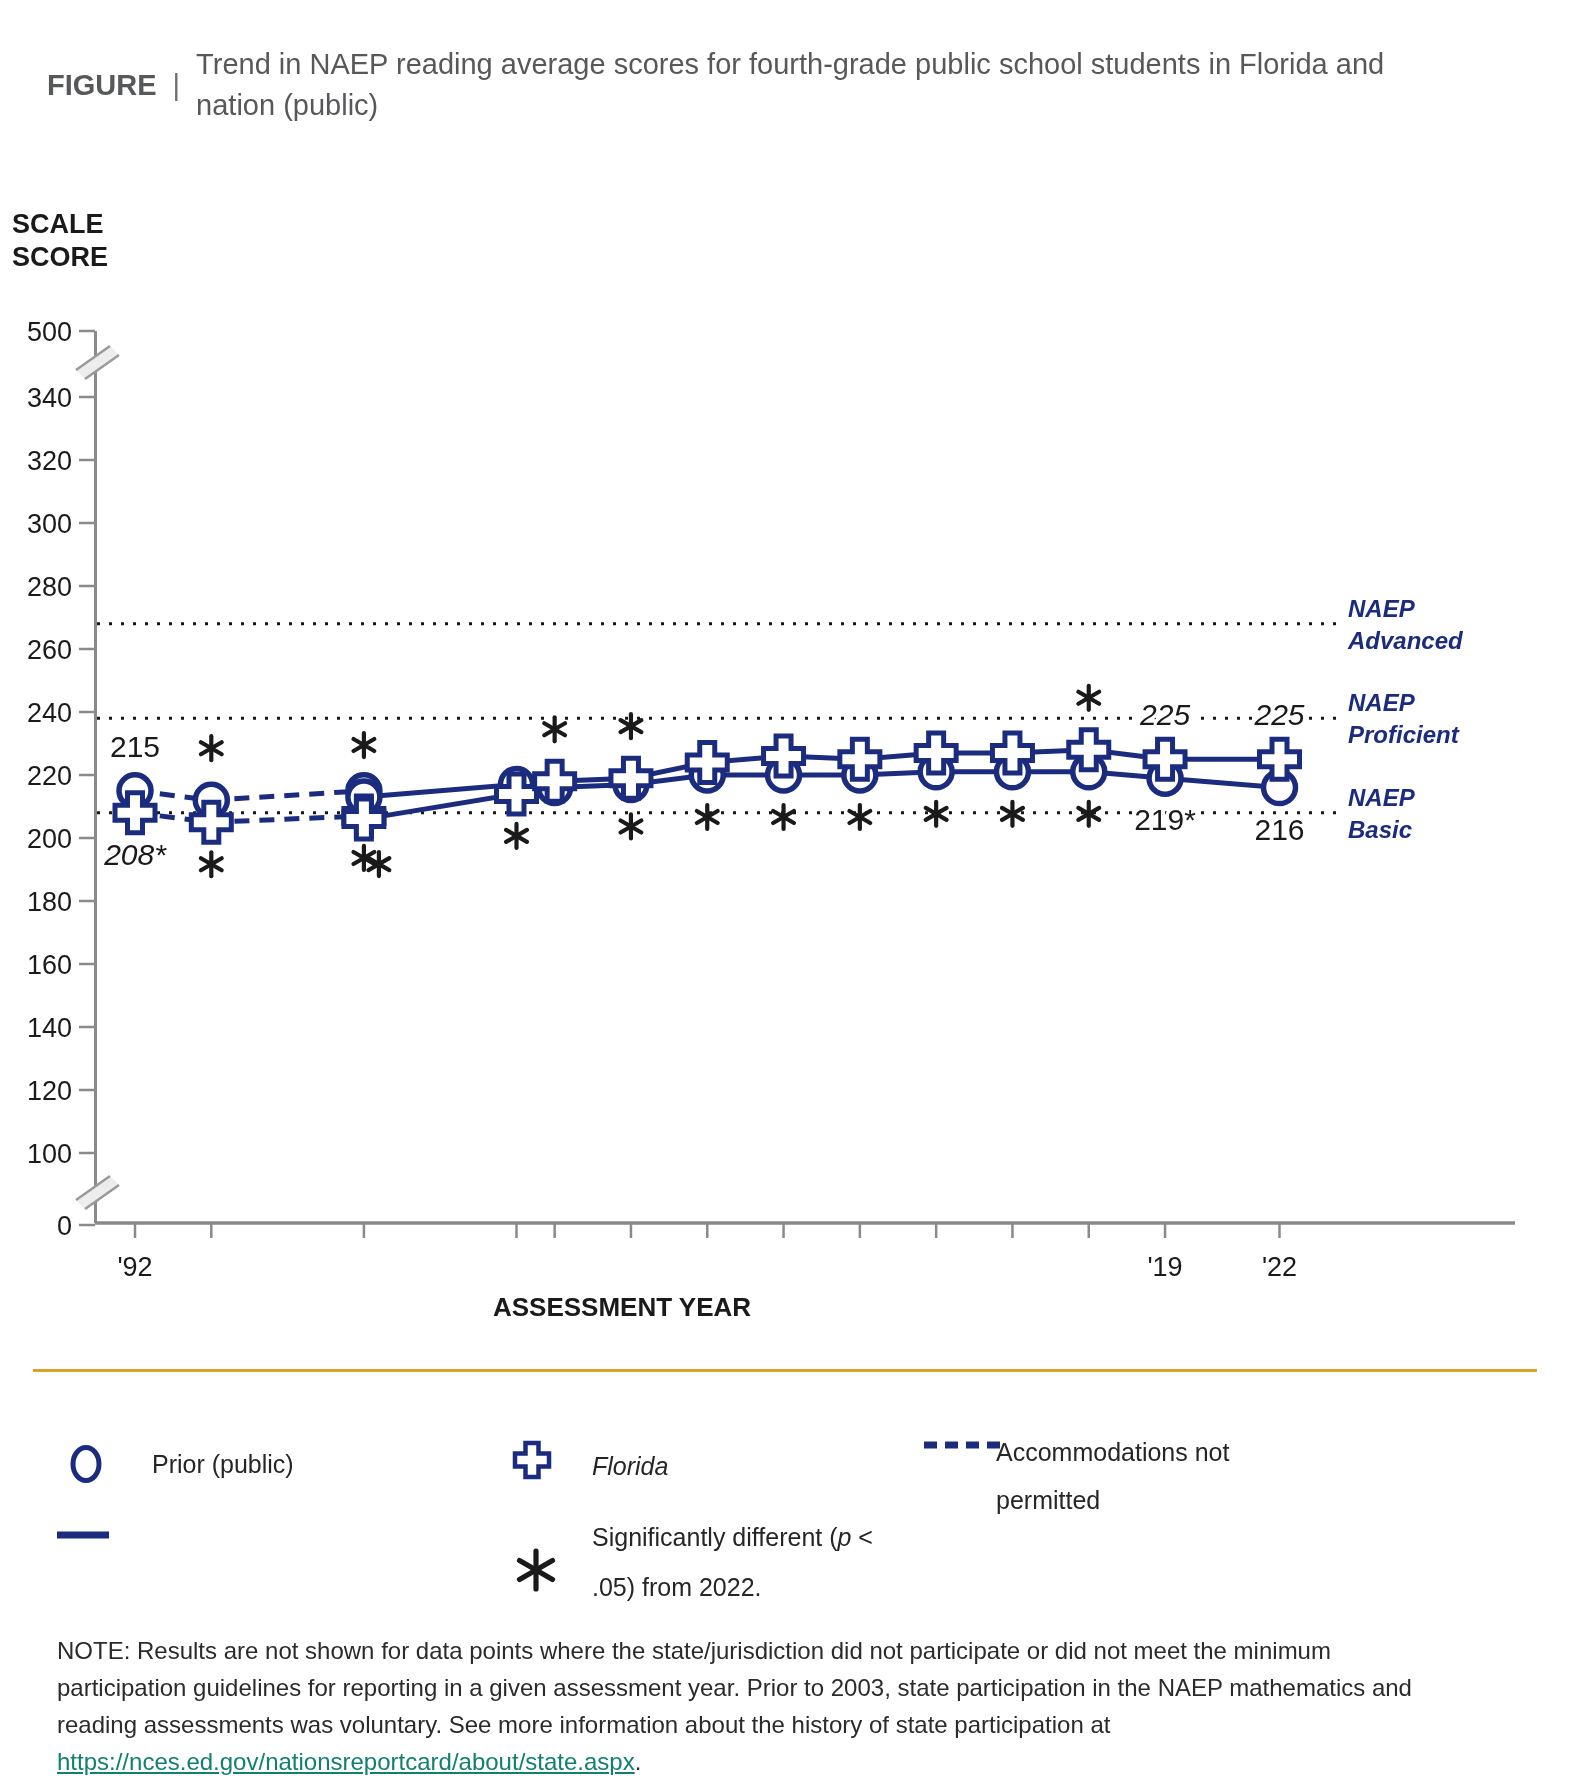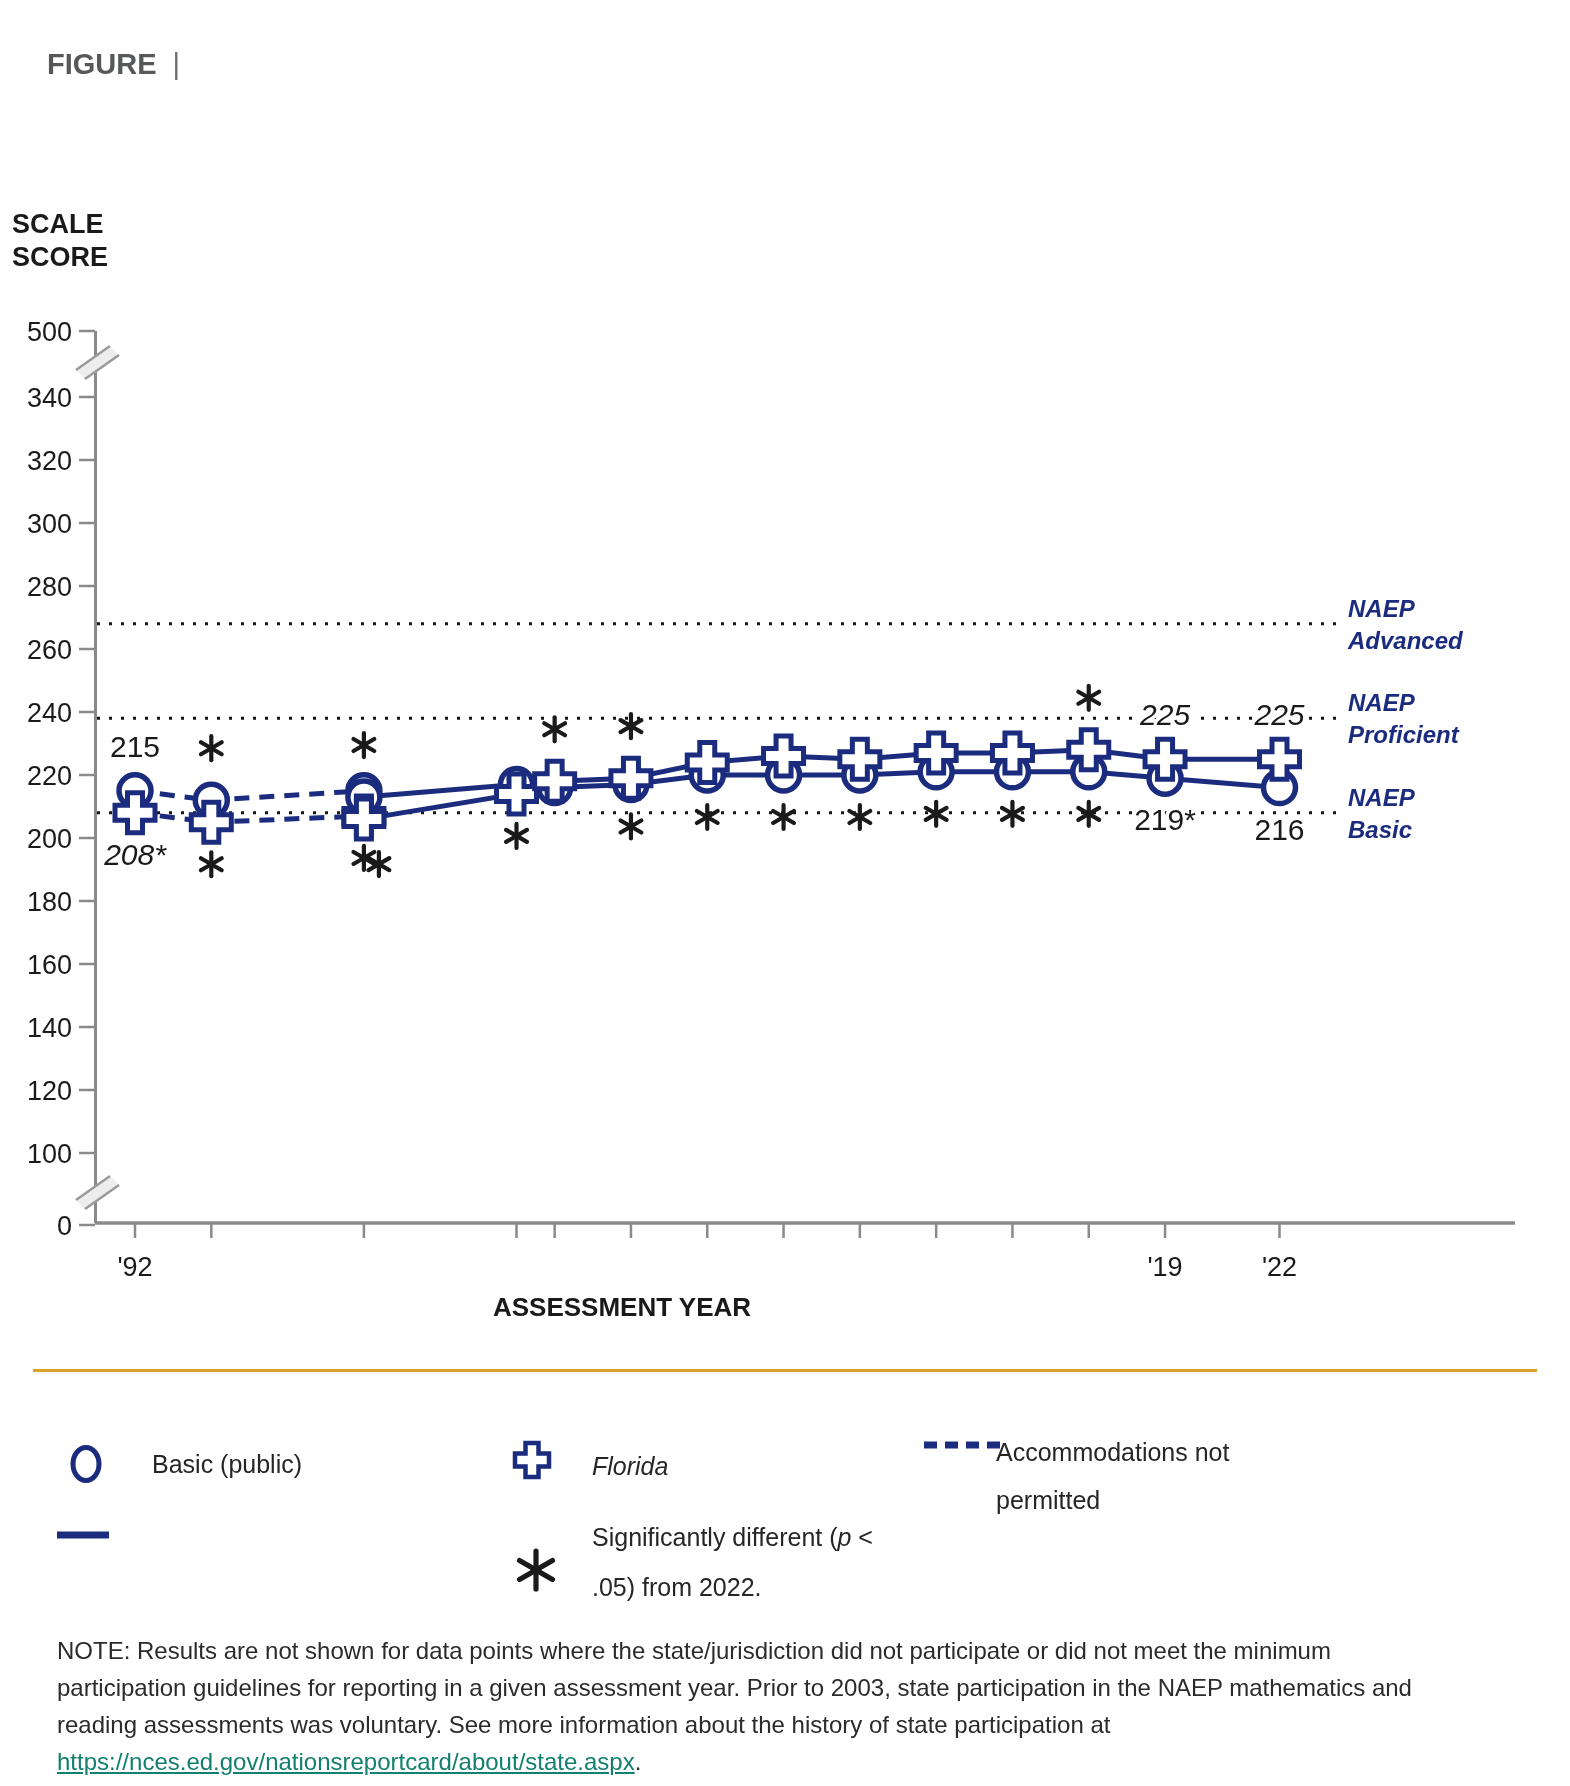--- a/index.html
+++ b/index.html
@@ -242,28 +242,29 @@
         <text x="1165.05" y="725.25" fill="#1a1a1a" font-family="&quot;Liberation Sans&quot;,sans-serif" font-size="30" text-anchor="middle" font-style="italic" paint-order="stroke" stroke="#ffffff" stroke-width="7">225</text>
         <text x="1279.5" y="725.25" fill="#1a1a1a" font-family="&quot;Liberation Sans&quot;,sans-serif" font-size="30" text-anchor="middle" font-style="italic" paint-order="stroke" stroke="#ffffff" stroke-width="7">225</text>
         <text x="1165.05" y="830.15" fill="#1a1a1a" font-family="&quot;Liberation Sans&quot;,sans-serif" font-size="30" text-anchor="middle" font-style="normal" paint-order="stroke" stroke="#ffffff" stroke-width="7">219*</text>
         <text x="1279.5" y="839.6" fill="#1a1a1a" font-family="&quot;Liberation Sans&quot;,sans-serif" font-size="30" text-anchor="middle" font-style="normal" paint-order="stroke" stroke="#ffffff" stroke-width="7">216</text>
       </g>
     </svg>
 
   <div class="title-row">
     <span class="fig-label">FIGURE</span>
     <span class="pipe">|</span>
+    <div class="title-text">Trend in NAEP reading average scores for fourth-grade public school students in Florida and nation (public)</div>
   </div>
 
   <div class="gold-rule"></div>
 
   <svg class="legend-icon" style="left:64px;top:1440px" width="44" height="48">
     <ellipse cx="22" cy="24" rx="13" ry="16.5" fill="none" stroke="#1b2c7e" stroke-width="5"></ellipse>
   </svg>
-  <div class="legend-label" style="left:152px;top:1450px">Basic (public)</div>
+  <div class="legend-label" style="left:152px;top:1450px">Prior (public)</div>
 
   <svg class="legend-icon" style="left:510px;top:1438px" width="44" height="44">
     <path d="M15.5 5 h13 v10.5 h10.5 v13 h-10.5 v10.5 h-13 v-10.5 h-10.5 v-13 h10.5 z" fill="#fff" stroke="#1b2c7e" stroke-width="4.5"></path>
   </svg>
   <div class="legend-label" style="left:592px;top:1452px;font-style:italic">Florida</div>
 
   <svg class="legend-icon" style="left:922px;top:1438px" width="84" height="14">
     <line x1="2" y1="7" x2="82" y2="7" stroke="#1b2c7e" stroke-width="7" stroke-dasharray="13 8"></line>
   </svg>
   <div class="legend-label" style="left:996px;top:1428px;width:290px;line-height:48px">Accommodations not permitted</div>

